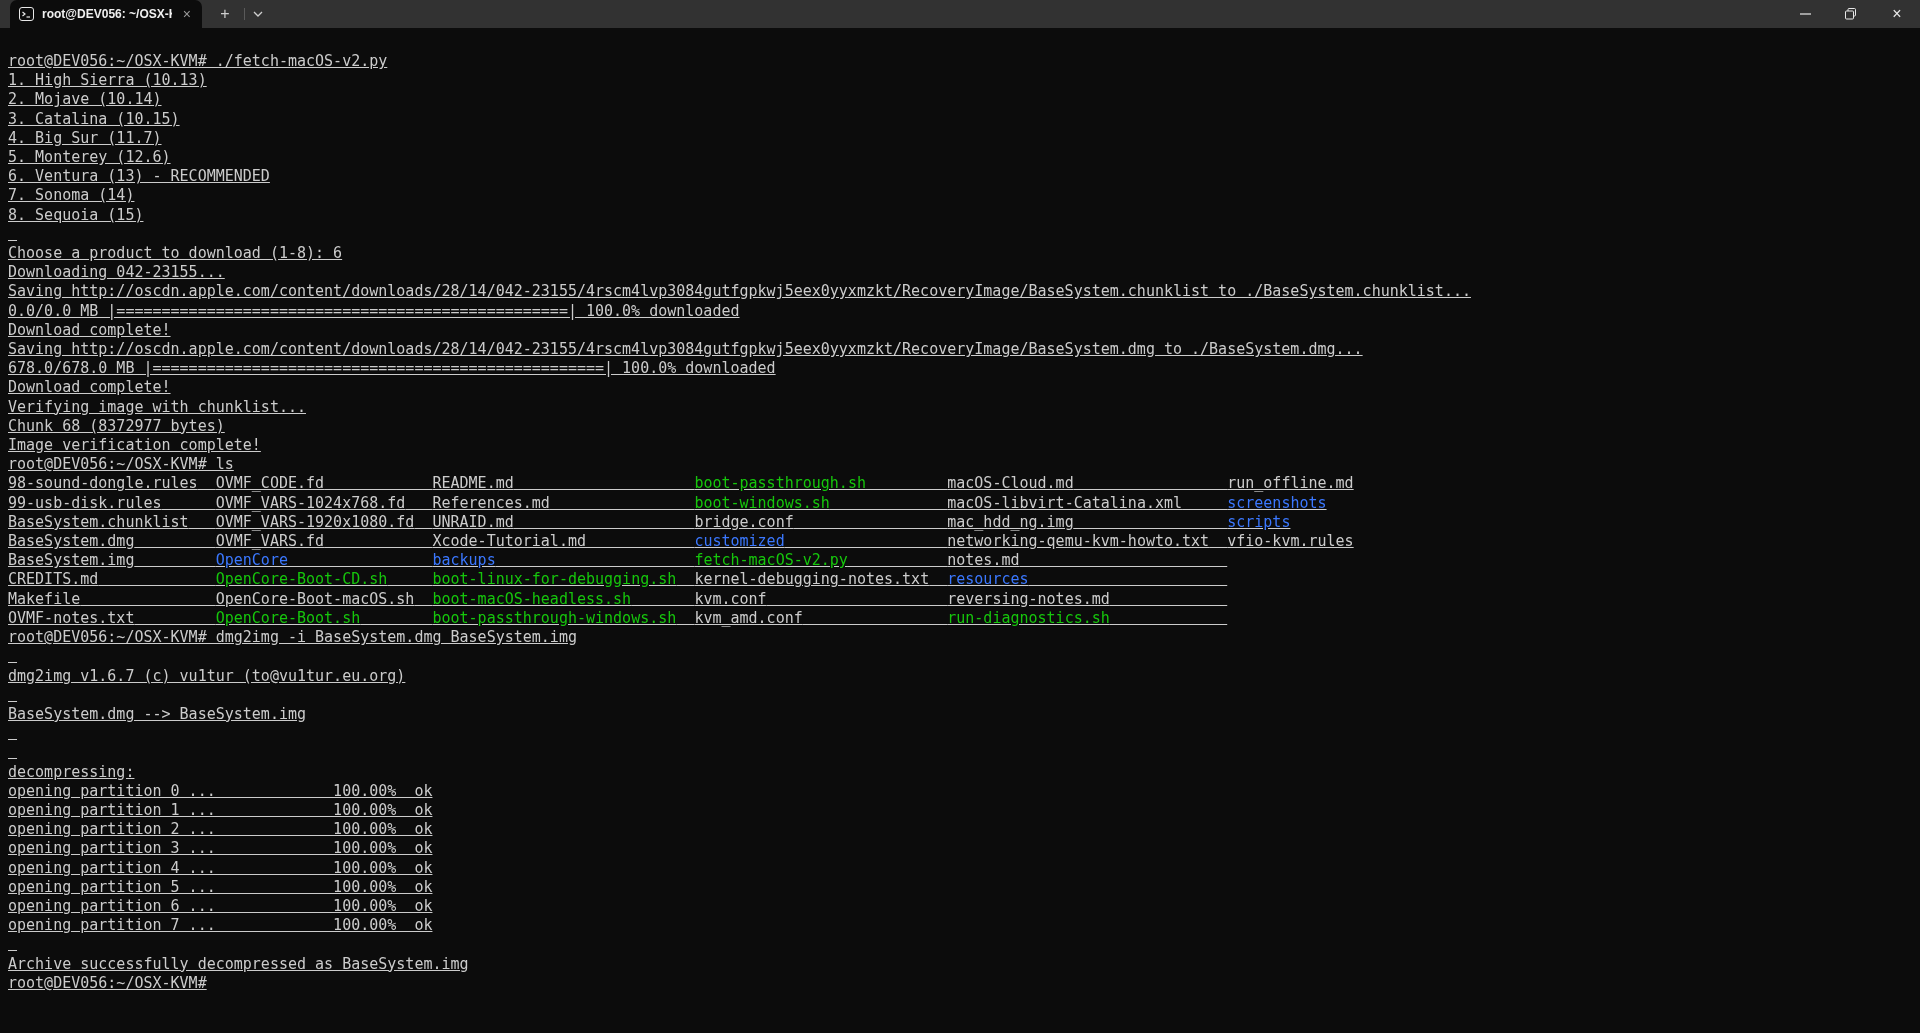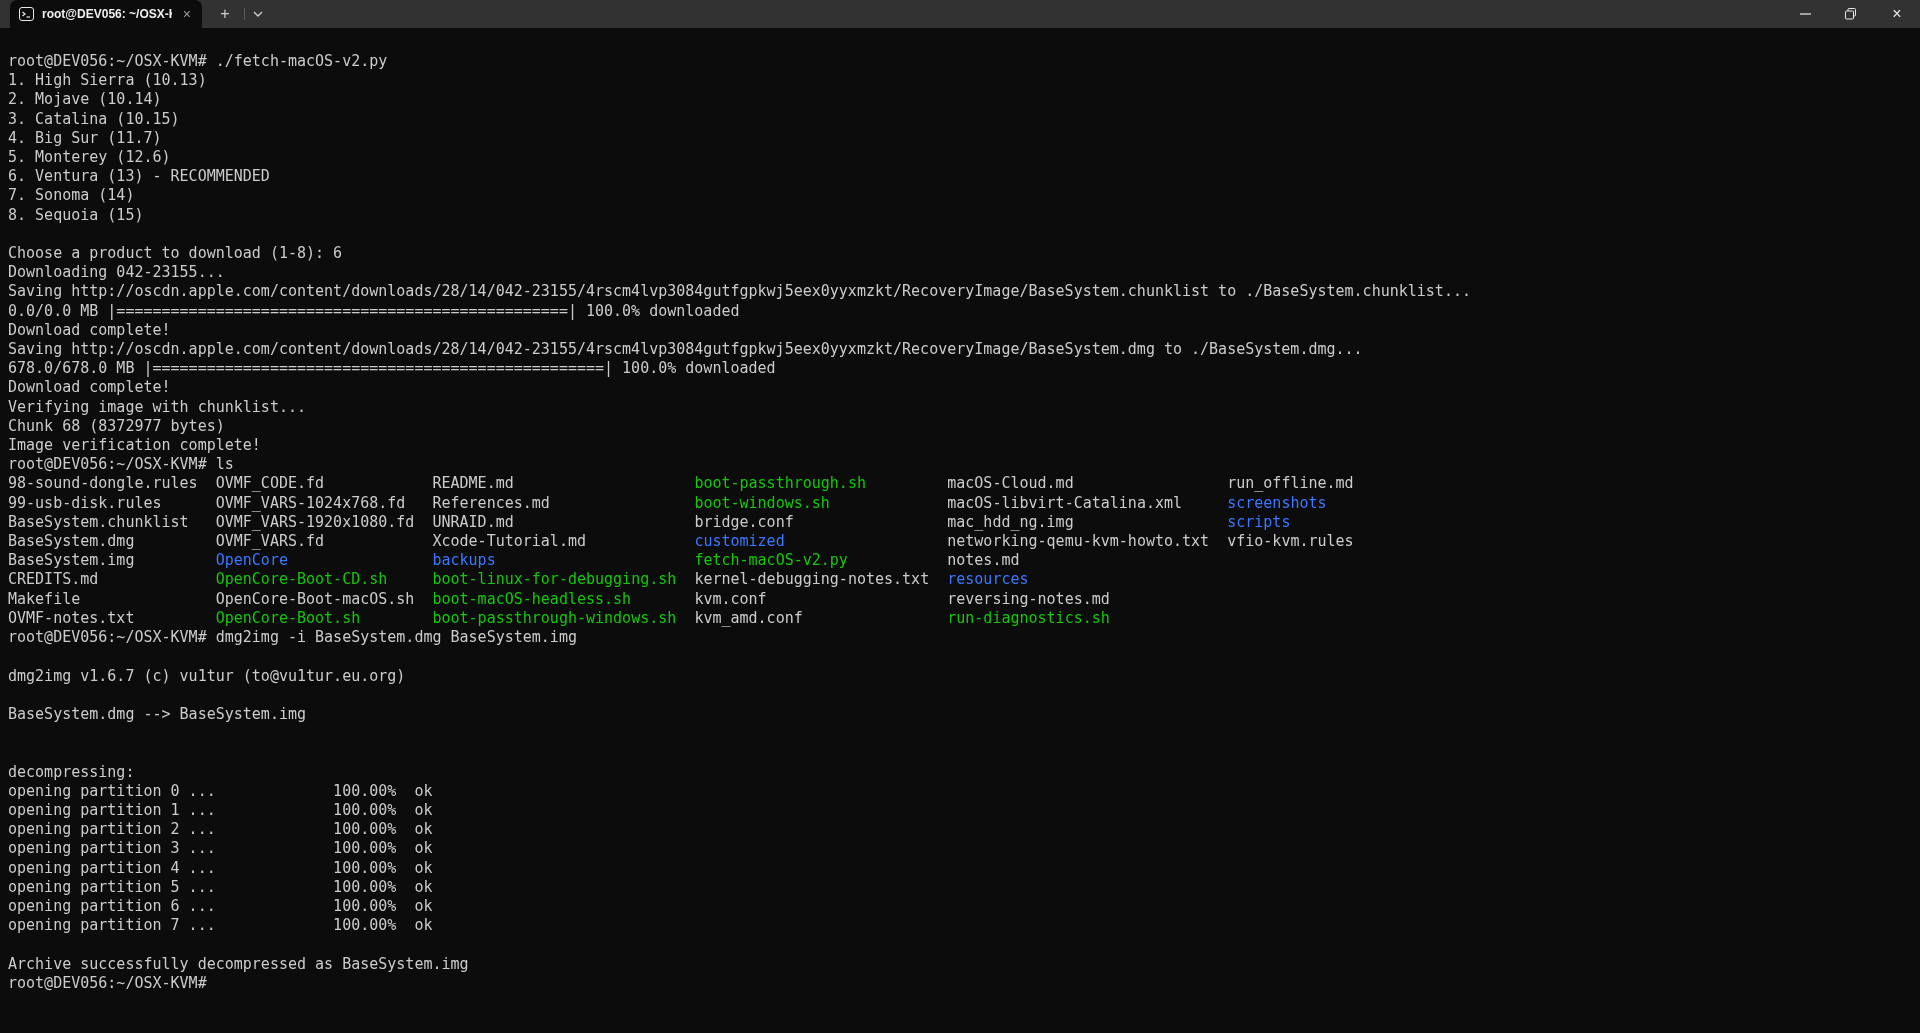--- a/index.html
+++ b/index.html
@@ -53,20 +53,21 @@
   .terminal {
     position:absolute; left:0; top:28px; right:0; bottom:0;
     background: var(--bg, #0c0c0c);
     padding:11px 0 0 8px;
     z-index:2;
   }
   .tline {
     font: 15px/19.2px "DejaVu Sans Mono", monospace;
     color: var(--fg, #cccccc);
     white-space: pre;
+    text-decoration: underline;
   }
   .c-g { color: var(--green, #16c60c); }
   .c-b { color: var(--blue, #3b78ff); }
 
   
   .watermark {
     position:absolute; left:678px; top:338px;
     z-index:1;
     font-family:"Liberation Sans", sans-serif;
     font-weight:bold;

